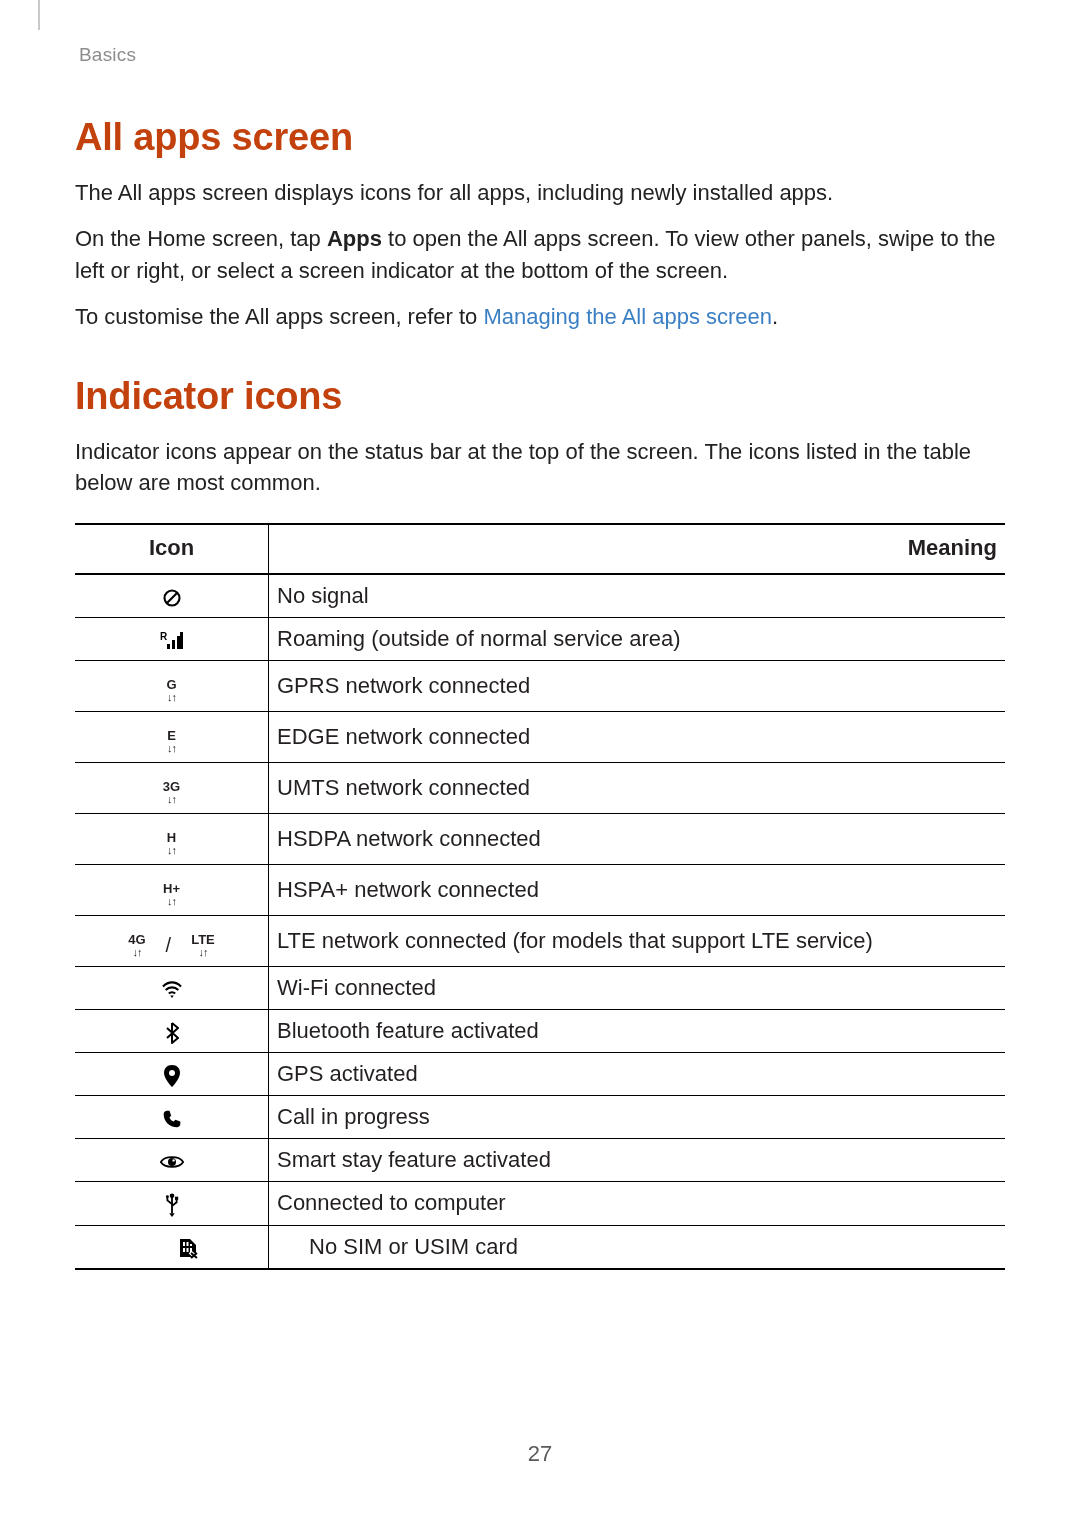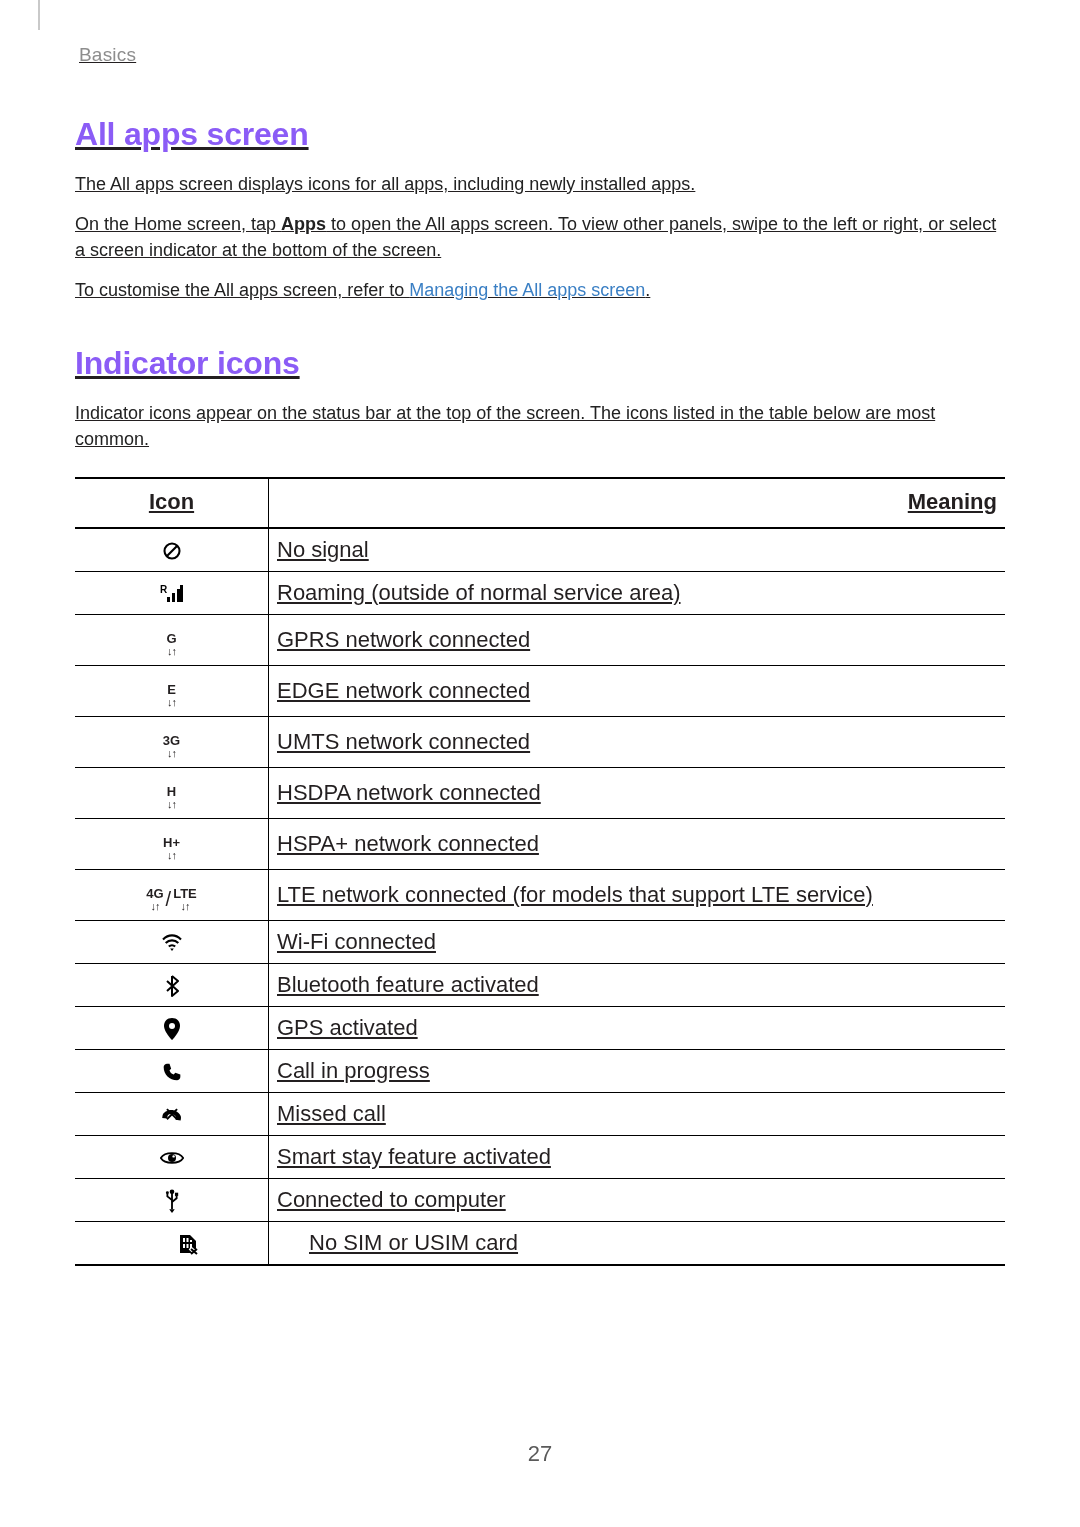--- a/index.html
+++ b/index.html
@@ -12,45 +12,44 @@
     font-family: "Segoe UI", "Helvetica Neue", Arial, sans-serif;
     color: #231f20;
     position: relative;
   }
   .page {
     position: relative;
     width: 1080px;
     height: 1527px;
     box-sizing: border-box;
     padding: 40px 75px 0 75px;
-    text-decoration: underline;
   }
   .header-crop {
     position: absolute;
     top: 0;
     left: 38px;
     border-left: 2px solid #c9c9c9;
     height: 30px;
   }
   .breadcrumb {
     font-size: 19px;
     color: #8d8d8d;
     margin: 4px 0 50px 4px;
     font-weight: 400;
     letter-spacing: 0.2px;
   }
   h2.section {
-    color: #8b5cf6;
-    font-size: 32px;
+    color: #c2410c;
+    font-size: 38px;
     font-weight: 700;
     margin: 0 0 18px 0;
     letter-spacing: -0.2px;
   }
   p.body {
-    font-size: 18px;
+    font-size: 22px;
     line-height: 1.45;
     margin: 0 0 14px 0;
     color: #222;
   }
   p.body .bold { font-weight: 700; }
   a.link { color: #3a7fc4; text-decoration: none; }
   .spacer-before-h2 { height: 28px; }
 
   table.icons {
     width: 100%;
@@ -103,21 +102,21 @@
   }
   .net-arrows {
     font-size: 11px;
     letter-spacing: -1px;
     margin-top: 1px;
     font-weight: 700;
   }
   .lte-pair {
     display: inline-flex;
     align-items: center;
-    gap: 0;
+    gap: 18px;
     font-size: 13px;
     font-weight: 700;
   }
   .lte-pair .slash { font-size: 20px; font-weight: 400; padding: 0 2px; }
 
   .page-number {
     position: absolute;
     bottom: 60px;
     left: 0;
     width: 100%;
@@ -285,30 +284,20 @@
 
       <tr>
         <td class="icon-slot">
           <svg width="20" height="20" viewBox="0 0 24 24">
               <path d="M6 2 C4 2 2 4 2 6 C2 15 9 22 18 22 C20 22 22 20 22 18 L22 15 L16 13 L14 15 C11 14 10 13 9 10 L11 8 L9 2 Z" fill="#000"></path>
             </svg>
         </td>
         <td class="meaning">Call in progress</td>
       </tr>
 
-      <tr>
-        <td class="icon-slot">
-          <svg width="22" height="18" viewBox="0 0 26 20">
-            <path d="M2 12 C2 8 8 4 13 4 C18 4 24 8 24 12 L24 15 L18 15 L18 12 C18 10 15 9 13 9 C11 9 8 10 8 12 L8 15 L2 15 Z" fill="#000" transform="rotate(8 13 10)"></path>
-            <line x1="7" y1="3" x2="19" y2="15" stroke="#000" stroke-width="2.2"></line>
-            <line x1="19" y1="3" x2="7" y2="15" stroke="#000" stroke-width="2.2"></line>
-          </svg>
-        </td>
-        <td class="meaning">Missed call</td>
-      </tr>
 
       <tr>
         <td class="icon-slot">
           <svg width="24" height="16" viewBox="0 0 30 18">
               <path d="M1 9 C6 1 24 1 29 9 C24 17 6 17 1 9 Z" fill="none" stroke="#000" stroke-width="2.2"></path>
               <circle cx="15" cy="9" r="5" fill="#000"></circle>
               <circle cx="17" cy="7" r="1.5" fill="#fff"></circle>
             </svg>
         </td>
         <td class="meaning">Smart stay feature activated</td>

